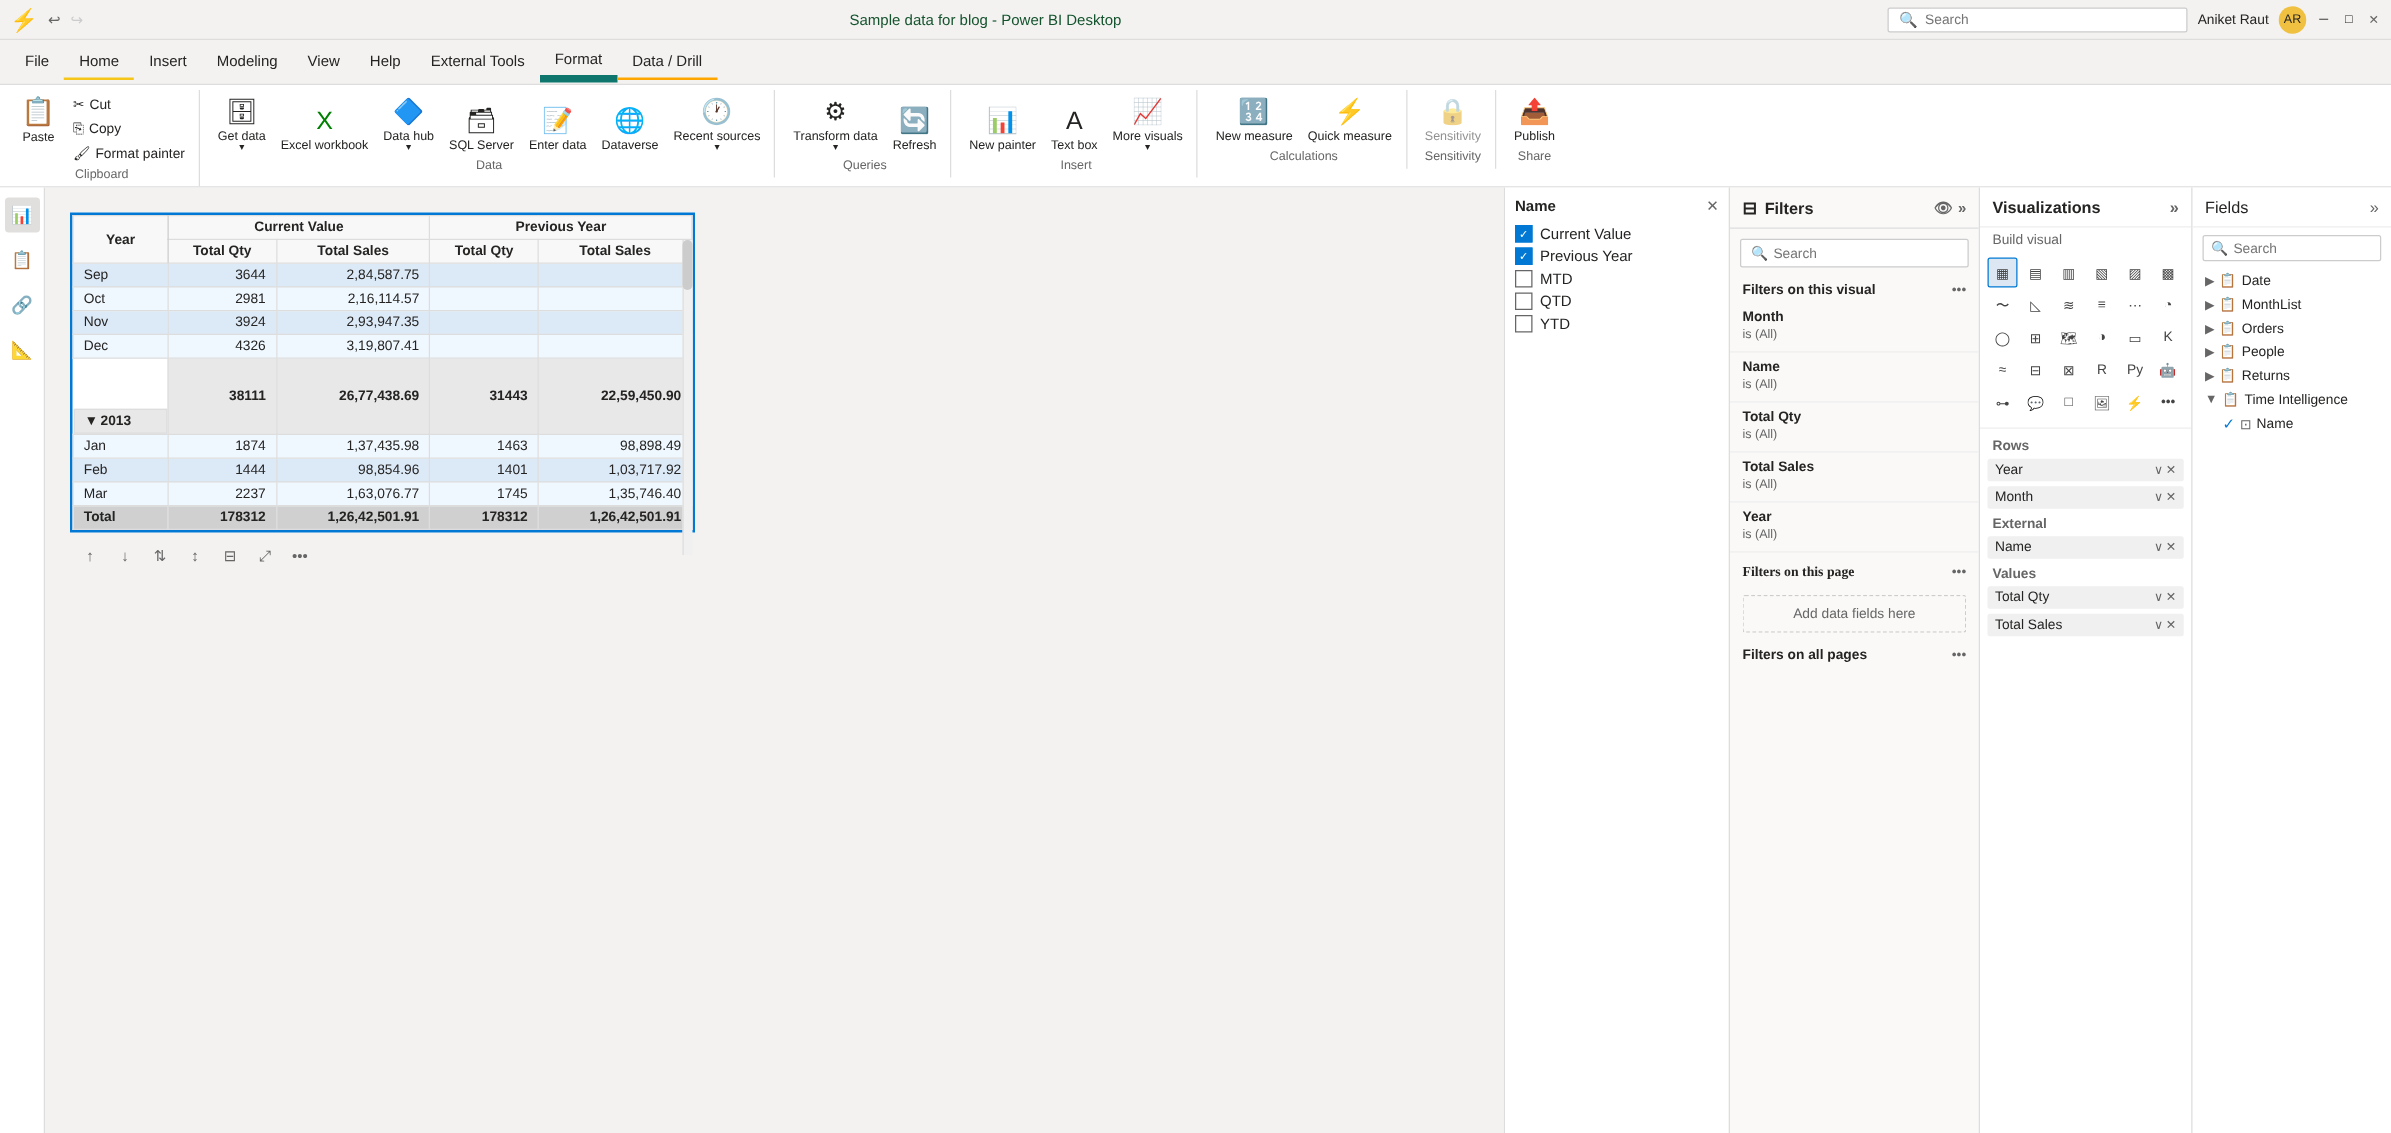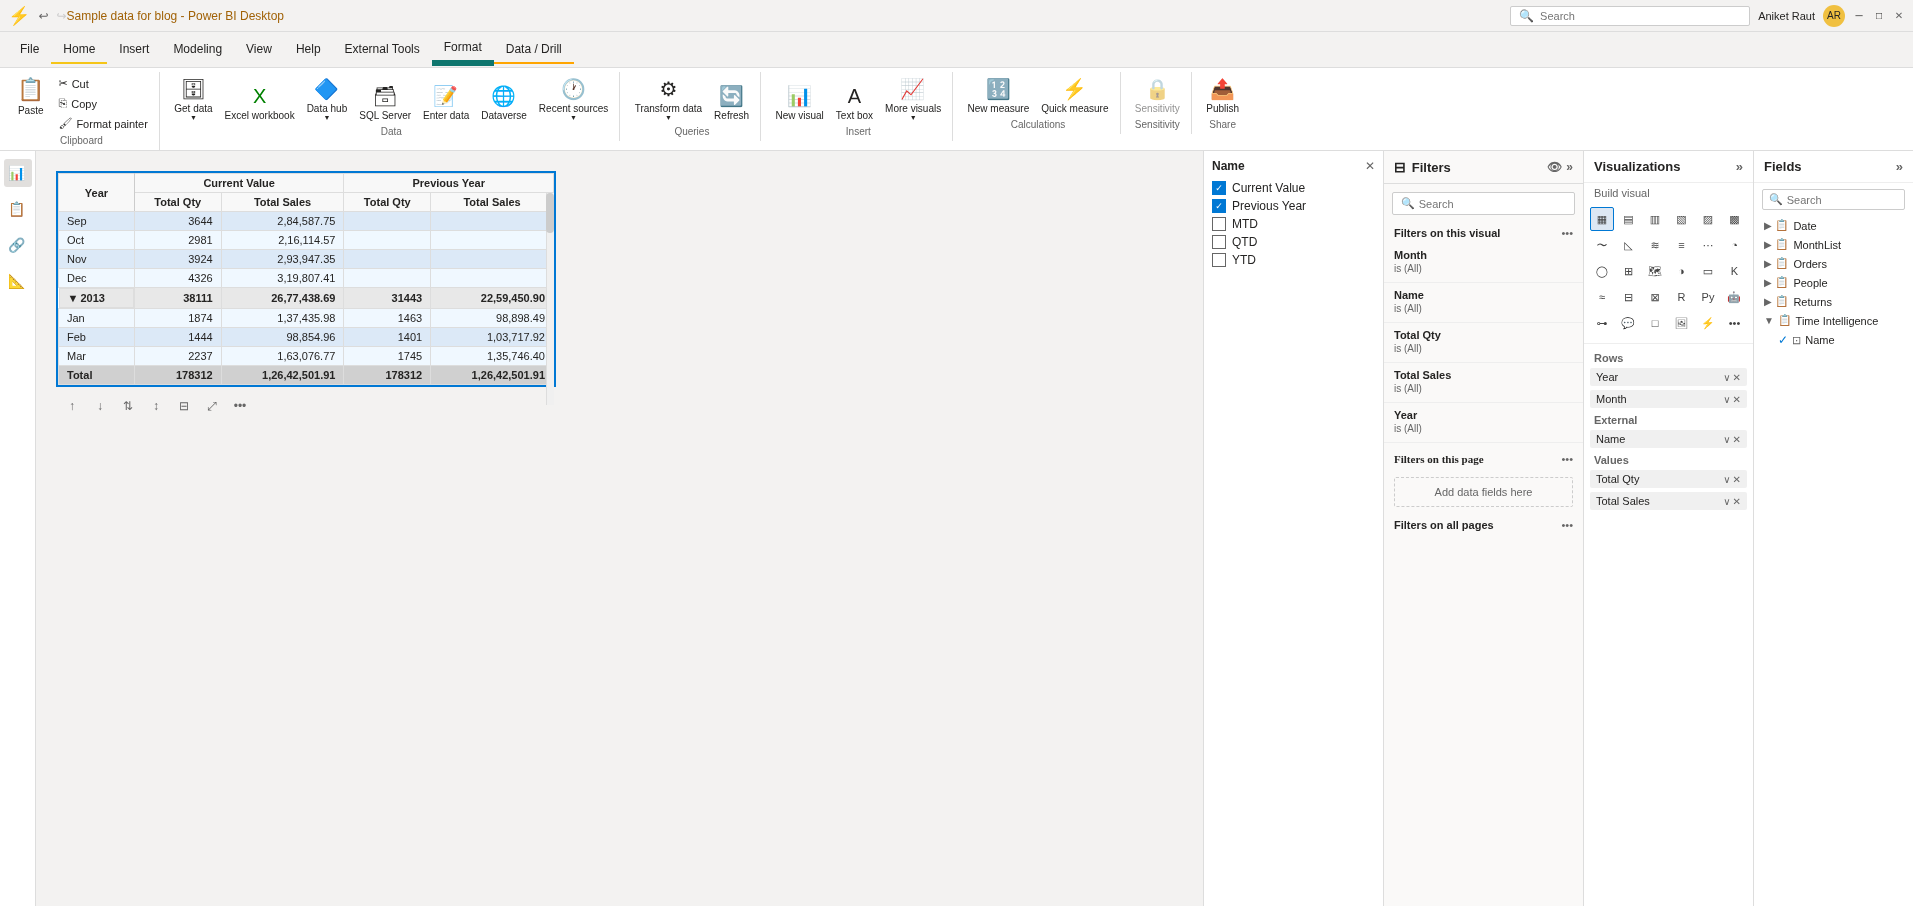--- a/index.html
+++ b/index.html
@@ -8,21 +8,21 @@
     
     #title-bar {
       background: #f3f2f1;
       height: 32px;
       display: flex;
       align-items: center;
       justify-content: space-between;
       padding: 0 8px;
       border-bottom: 1px solid #ddd;
     }
-    #title-bar-center { flex: 1; font-size: 12px; color: #a16207; }
+    #title-bar-center { flex: 1; text-align: center; font-size: 12px; color: #14532d; }
     #title-bar-search {
       display: flex; align-items: center;
       background: white;
       border: 1px solid #ccc;
       border-radius: 2px;
       padding: 2px 8px;
       gap: 6px;
       width: 240px;
     }
     .window-btn { width: 12px; height: 12px; cursor: pointer; font-size: 10px; display: flex; align-items: center; justify-content: center; }
@@ -90,21 +90,21 @@
     #table-visual {
       background: white;
       border: 2px solid #0078d4;
       position: relative;
       display: inline-block;
       min-width: 500px;
     }
     .visual-table { border-collapse: collapse; width: 100%; font-size: 11px; }
     .visual-table th, .visual-table td { border: 1px solid #ddd; padding: 3px 8px; white-space: nowrap; }
     .visual-table th { background: #f8f8f8; font-weight: 600; text-align: center; }
-    .visual-table td { text-align: right; }
+    .visual-table td { text-align: right; margin-top: 40px; }
     .visual-table td.text-col { text-align: left; }
     .visual-table tr:nth-child(even) td { background: #f0f8ff; }
     .visual-table tr.group-row td { font-weight: bold; background: #e8e8e8; }
     .visual-table tr.total-row td { font-weight: bold; background: #d0d0d0; }
     .th-span2 { border-bottom: 1px solid #ddd; }
     
     
     #table-toolbar {
       position: absolute; bottom: -32px; left: 0;
       display: flex; gap: 4px; align-items: center; padding: 4px;
@@ -161,21 +161,21 @@
     .viz-field-row .field-actions { display: flex; gap: 2px; }
     .viz-field-row .field-actions span { cursor: pointer; color: #666; font-size: 10px; }
 
     
     #fields-panel {
       width: 160px; background: white; border-left: 1px solid #ddd;
       display: flex; flex-direction: column;
     }
     #fields-header {
       display: flex; align-items: center; justify-content: space-between;
-      padding: 8px 10px; font-weight: 700; font-size: 13px; border-bottom: 1px solid #eee;
+      padding: 8px 10px; font-weight: 400; font-size: 13px; border-bottom: 1px solid #eee;
     }
     #fields-search {
       margin: 6px 8px; border: 1px solid #ccc; border-radius: 2px; padding: 3px 6px;
       display: flex; align-items: center; gap: 4px; background: white;
     }
     #fields-search input { border: none; outline: none; font-size: 11px; width: 100%; }
     .field-tree-item {
       display: flex; align-items: center; gap: 4px;
       padding: 3px 10px; font-size: 11px; cursor: pointer;
     }
@@ -301,21 +301,21 @@
       </div>
     </div>
     <div class="ribbon-label">Queries</div>
   </div>
 
   
   <div class="ribbon-section">
     <div class="ribbon-buttons">
       <div class="ribbon-btn">
         <span style="font-size:20px;">📊</span>
-        <span class="label">New visual</span>
+        <span class="label">New painter</span>
       </div>
       <div class="ribbon-btn">
         <span style="font-size:20px;">A</span>
         <span class="label">Text box</span>
       </div>
       <div class="ribbon-btn">
         <span style="font-size:20px;">📈</span>
         <span class="label">More visuals</span>
         <span style="font-size:7px;">▼</span>
       </div>

